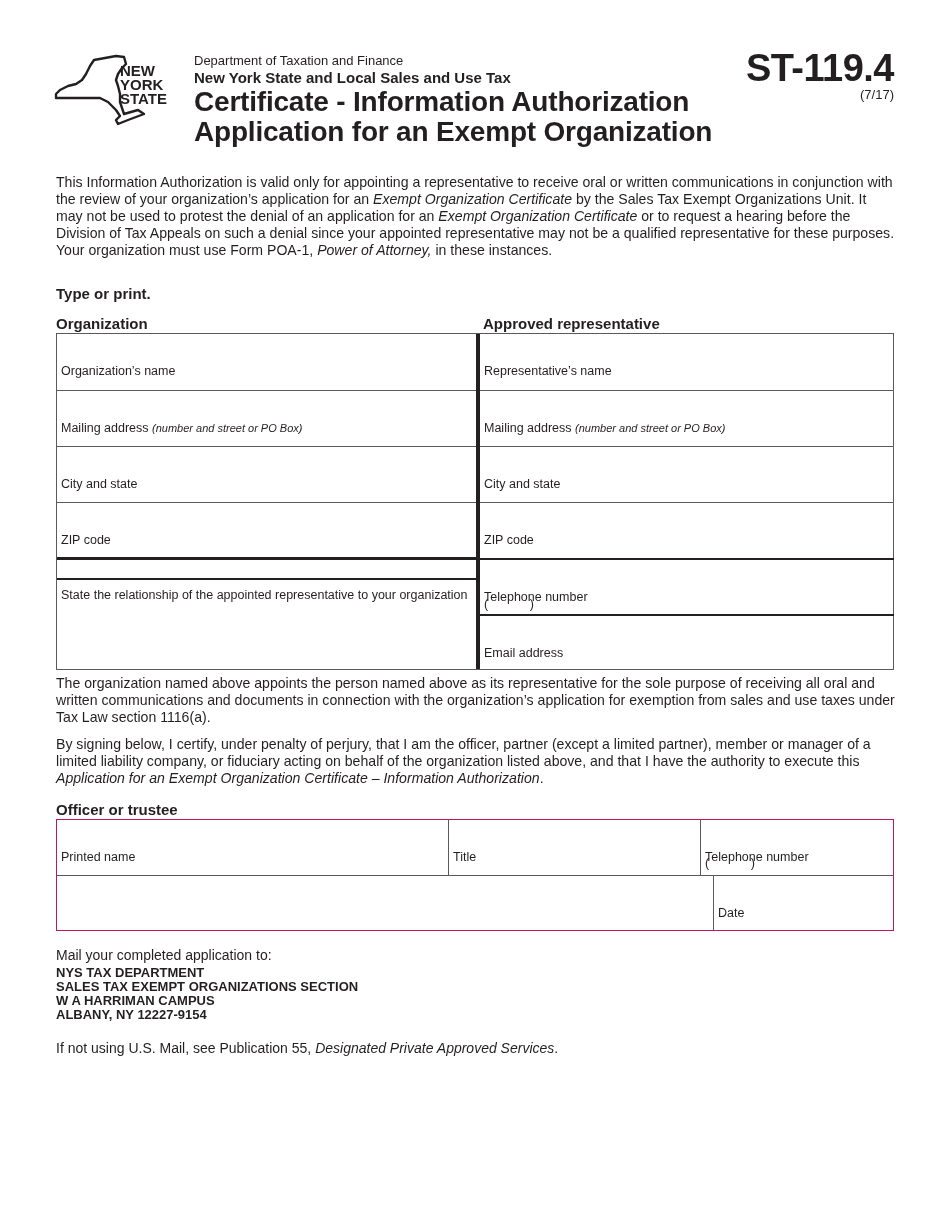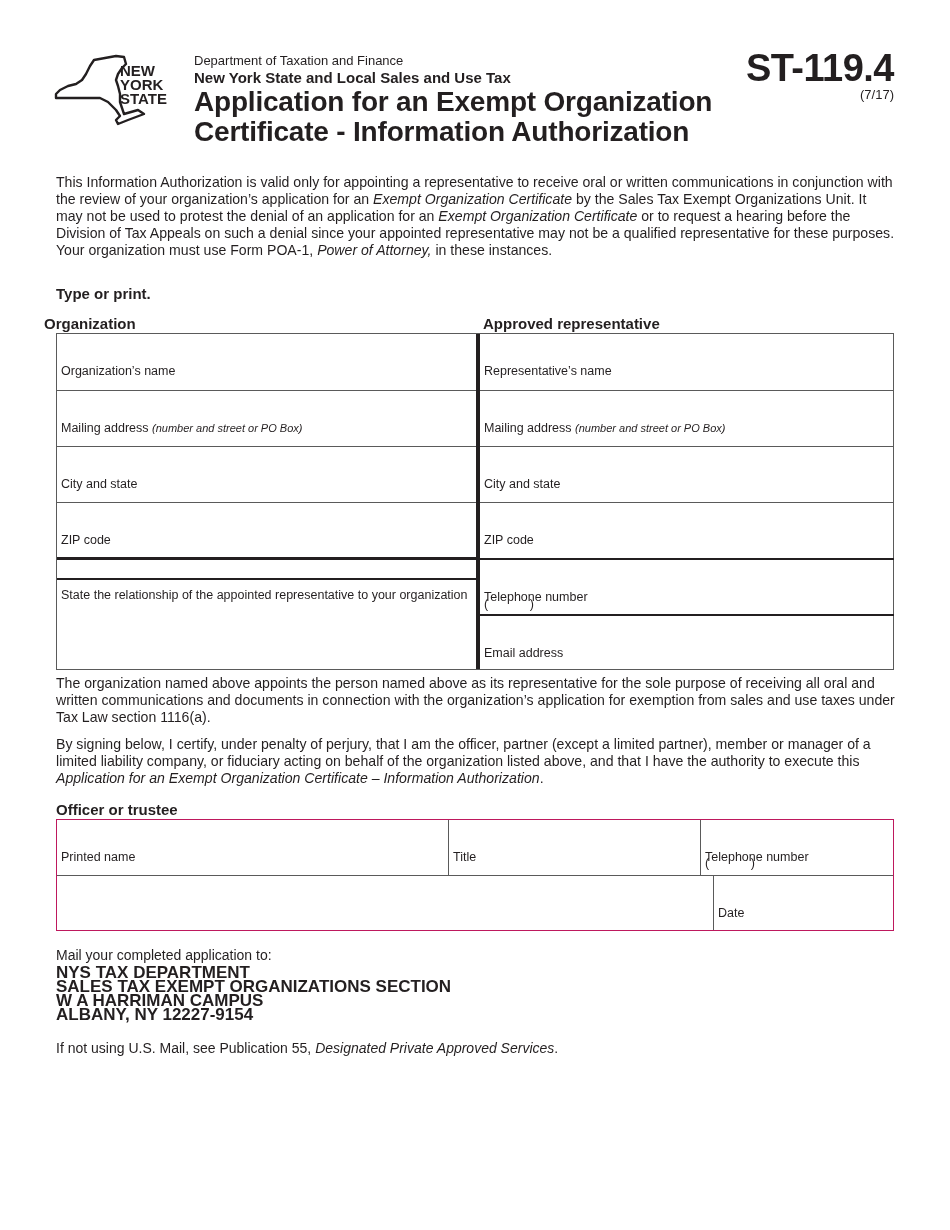--- a/index.html
+++ b/index.html
@@ -13,21 +13,21 @@
   .dept { left: 194px; top: 53px; font-size: 13px; }
   .subtitle { left: 194px; top: 69px; font-size: 15px; font-weight: bold; }
   .title { left: 194px; top: 87px; font-size: 28px; font-weight: bold; line-height: 30px; letter-spacing: -0.2px; }
   .formno { right: 56px; top: 46px; font-size: 38px; font-weight: bold; letter-spacing: -0.5px; line-height: 44px; }
   .formdate { right: 56px; top: 87px; font-size: 13px; }
 
   .intro { left: 56px; top: 174px; width: 840px; font-size: 14.1px; line-height: 17px; }
   .typeprint { left: 56px; top: 285px; font-size: 15px; font-weight: bold; }
 
   .sec-head { font-size: 15px; font-weight: bold; }
-  .org-head { left: 44px; top: 315px; }
+  .org-head { left: 56px; top: 315px; }
   .rep-head { left: 483px; top: 315px; }
 
   
   .grid { left: 56px; top: 333px; width: 838px; height: 337px; border: 1px solid #5a5a5a; box-sizing: border-box; }
   .vdiv { position: absolute; left: 419px; top: 0; width: 4px; height: 100%; background: #231f20; }
   .cell { position: absolute; box-sizing: border-box; }
   .cell .lbl { position: absolute; left: 4px; top: 2px; font-size: 12.5px; white-space: nowrap; margin-top: 28px; }
   .cell .lbl i { font-size: 11px; }
   .hline { position: absolute; height: 1px; background: #5a5a5a; }
   .hline.thick { height: 3px; background: #231f20; }
@@ -35,41 +35,41 @@
 
   .para { left: 56px; width: 840px; font-size: 14.1px; line-height: 17px; }
   .p1 { top: 675px; }
   .p2 { top: 736px; }
 
   .off-head { left: 56px; top: 801px; }
   .ogrid { left: 56px; top: 819px; width: 838px; height: 112px; border: 1px solid #be185d; box-sizing: border-box; }
   .vl { position: absolute; width: 1px; background: #5a5a5a; }
 
   .mailto { left: 56px; top: 947px; font-size: 14px; }
-  .addr { left: 56px; top: 966px; font-size: 17px; font-weight: bold; line-height: 14px; }
+  .addr { left: 56px; top: 966px; font-size: 13px; font-weight: bold; line-height: 14px; }
   .usmail { left: 56px; top: 1040px; font-size: 14px; }
   input.fld { position: absolute; border: none; background: transparent; outline: none;
               font-family: "Liberation Sans", sans-serif; font-size: 13px; padding: 0 4px; box-sizing: border-box; }
 </style>
 </head>
 <body>
 
 <div class="abs logo">
   <svg width="118" height="72" viewBox="0 0 118 72">
     <path d="M40 6 L62 2 L70 3 L72 10 L68 14 L64 20 L62 26 L64 32 L66 40 L66 48 L68 54 L70 60 L84 56 L90 60 L74 66 L64 70 L62 66 L66 62 L62 56 L54 48 L46 44 L30 44 L12 44 L2 44 L2 40 L6 36 L14 32 L22 30 L28 26 L32 20 L36 12 Z" fill="none" stroke="#231f20" stroke-width="2.4" stroke-linejoin="round"></path>
     <text x="66" y="22" font-family="Liberation Sans, sans-serif" font-weight="bold" font-size="15" fill="#231f20">NEW</text>
     <text x="66" y="36" font-family="Liberation Sans, sans-serif" font-weight="bold" font-size="15" fill="#231f20">YORK</text>
     <text x="66" y="50" font-family="Liberation Sans, sans-serif" font-weight="bold" font-size="15" fill="#231f20">STATE</text>
   </svg>
 </div>
 <div class="abs dept">Department of Taxation and Finance</div>
 <div class="abs subtitle">New York State and Local Sales and Use Tax</div>
 <div class="abs title">
+  <div>Certificate - Information Authorization</div>
   <div>Application for an Exempt Organization</div>
-  <div>Certificate - Information Authorization</div>
 </div>
 <div class="abs formno">ST-119.4</div>
 <div class="abs formdate">(7/17)</div>
 
 <div class="abs intro"><span>This Information Authorization is valid only for appointing a representative to receive oral or written communications in conjunction with the review of your organization’s application for an </span><i>Exempt Organization Certificate</i><span> by the Sales Tax Exempt Organizations Unit. It may not be used to protest the denial of an application for an </span><i>Exempt Organization Certificate</i><span> or to request a hearing before the Division of Tax Appeals on such a denial since your appointed representative may not be a qualified representative for these purposes. Your organization must use Form POA-1, </span><i>Power of Attorney,</i><span> in these instances.</span></div>
 
 <div class="abs typeprint">Type or print.</div>
 
 <div class="abs sec-head org-head">Organization</div>
 <div class="abs sec-head rep-head">Approved representative</div>

